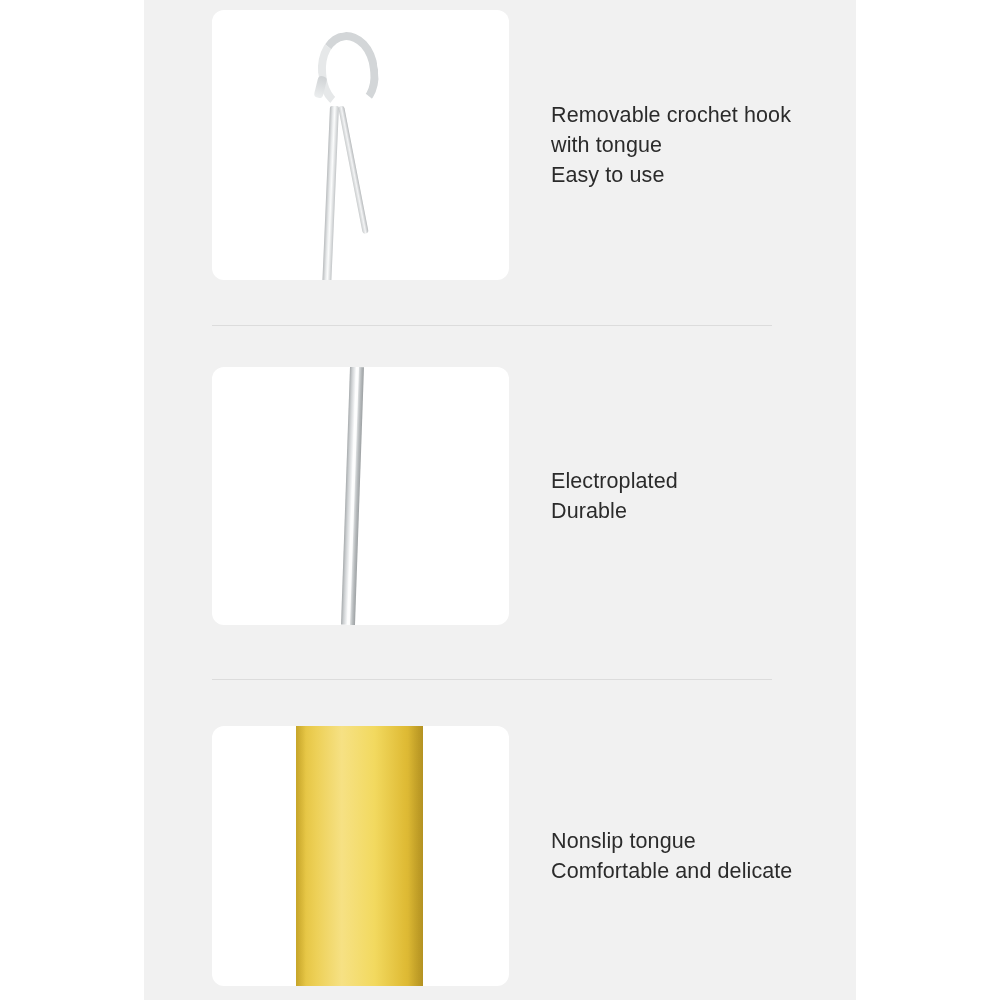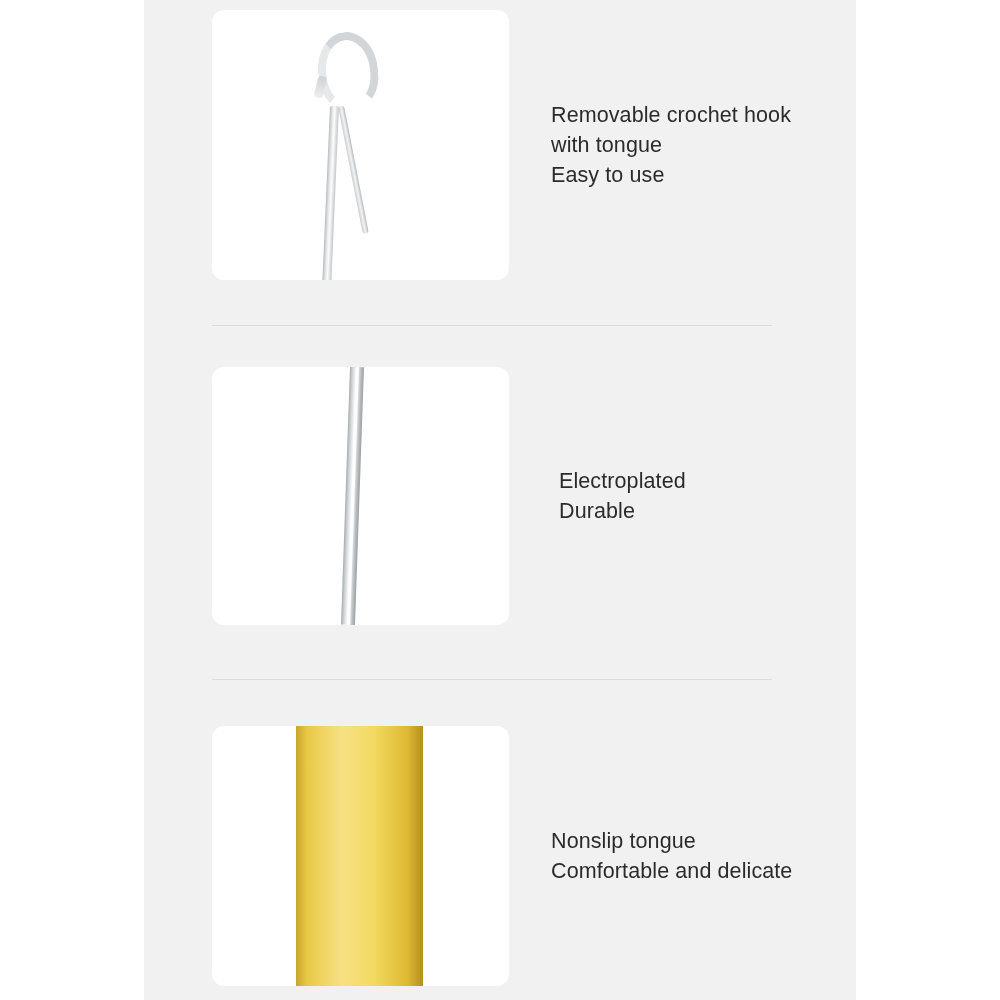--- a/index.html
+++ b/index.html
@@ -39,21 +39,21 @@
 
   .feature-row {
     position: absolute;
     left: 0;
     width: 780px;
     display: flex;
     align-items: center;
   }
 
   .feature-row.r0 { top: 10px;  height: 270px; }
-  .feature-row.r1 { top: 367px; height: 258px; gap: 8px; }
+  .feature-row.r1 { top: 367px; height: 258px; }
   .feature-row.r2 { top: 726px; height: 260px; }
 
   .thumb {
     position: relative;
     width: 297px;
     height: 100%;
     margin-left: 68px;
     background: #ffffff;
     border-radius: 12px;
     overflow: hidden;

